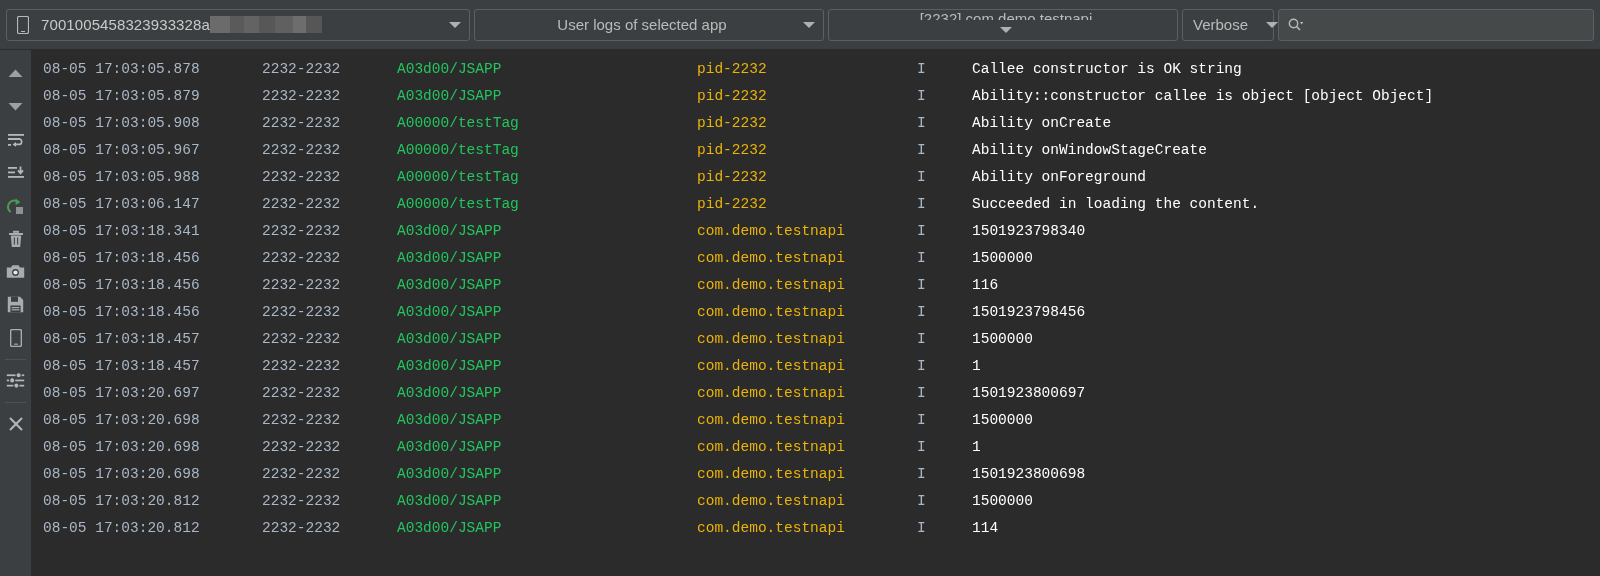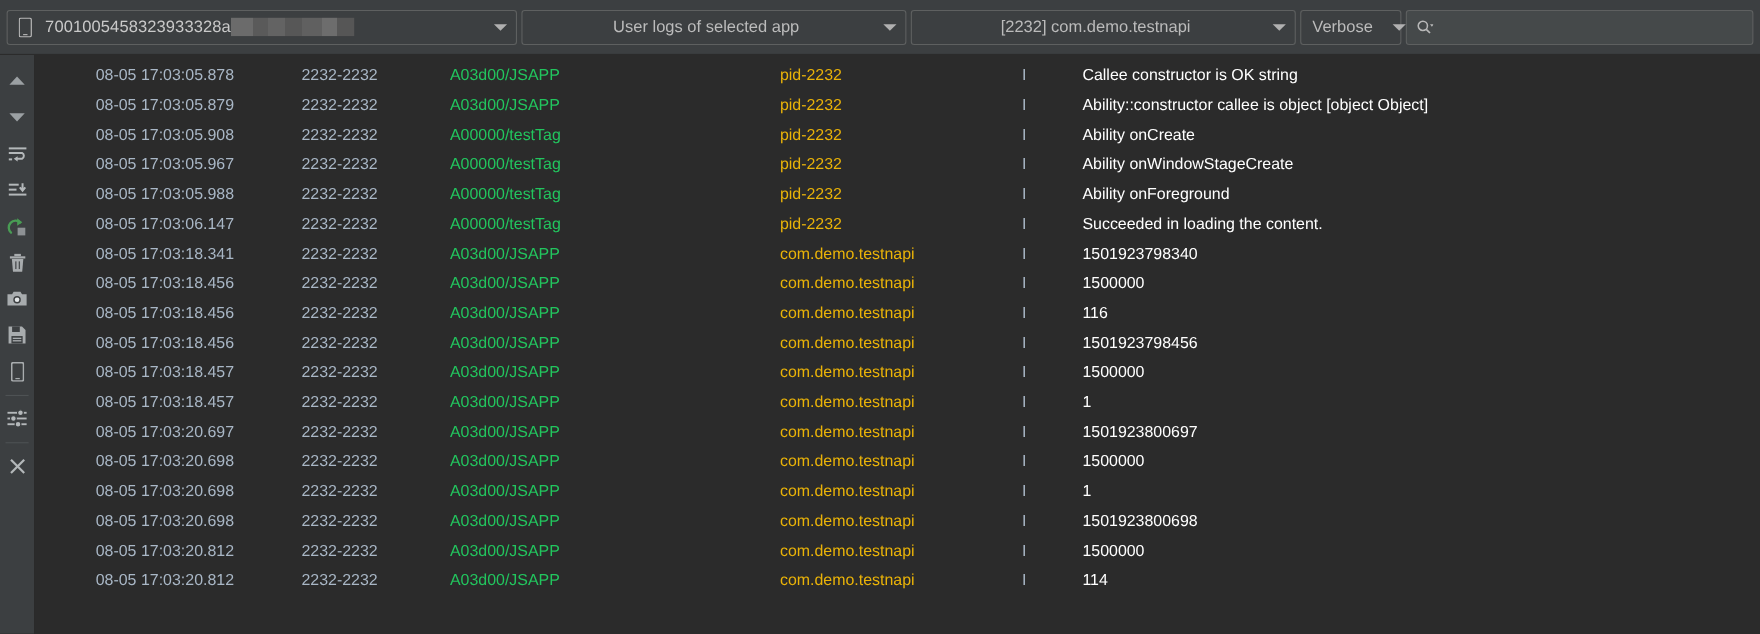--- a/index.html
+++ b/index.html
@@ -60,21 +60,21 @@
       #5a5a5a 18%, #5a5a5a 30%,
       #636363 30%, #636363 44%,
       #575757 44%, #575757 58%,
       #606060 58%, #606060 74%,
       #6d6d6d 74%, #6d6d6d 86%,
       #565656 86%, #565656 100%);
     filter: blur(0.4px);
     vertical-align: middle;
   }
   #logmode-combo  { width: 350px; }
-  #process-combo  { width: 350px; }
+  #process-combo  { width: 350px; flex-direction: column; }
   #level-combo    { width: 92px; }
   #level-combo .ctext { flex: none; margin-right: 14px; }
 
   #search-box {
     height: 32px;
     flex: 1;
     min-width: 0;
     background: #45494a;
     border: 1px solid #5e6060;
     border-radius: 3px;
@@ -107,29 +107,28 @@
 
   
   #log-area {
     position: absolute; left: 31px; top: 50px;
     width: 1569px; height: 526px;
     background: #2b2b2b;
     overflow: hidden;
   }
   #log-list {
     padding-top: 6px;
-    font-family: Liberation Sans, sans-serif;
+    font-family: Liberation Mono, monospace;
     font-size: 14.5px;
     line-height: 27px;
     white-space: pre;
-    padding-left: 44px;
   }
   .log-row { height: 27px; display: flex; align-items: center; }
   .c-time  { width: 199px; padding-left: 12px; color: #a9b7c6; }
-  .c-pid   { width: 135px; color: #a9b7c6; }
+  .c-pid   { width: 135px; color: #a9b7c6; margin-left: 32px; }
   .c-tag   { width: 300px; color: #22c55e; }
   .c-pkg   { width: 220px; color: #eab308; }
   .c-lvl   { width: 55px; color: #a9b7c6; }
   .c-msg   { color: #ffffff; }
 </style>
 </head>
 <body>
 
 <div id="toolbar">
 

